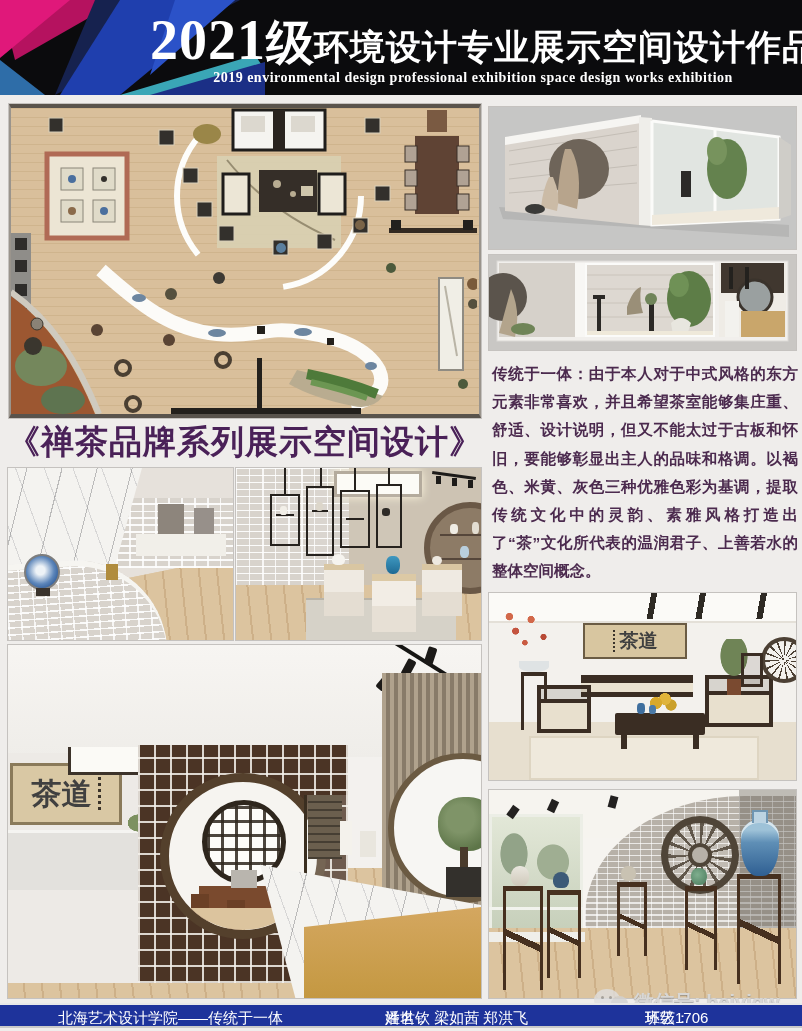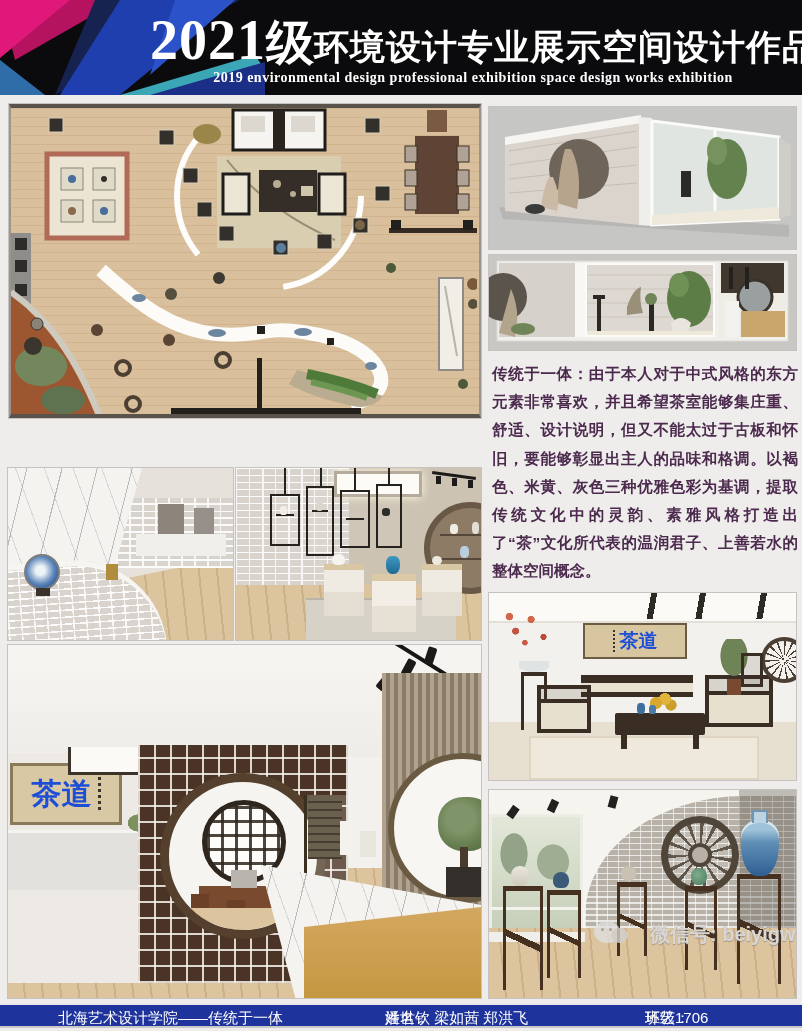--- a/index.html
+++ b/index.html
@@ -65,35 +65,35 @@
 
   
   .fig-gallery { left:489px; top:790px; width:307px; height:208px; background:#f6f4f0; }
   .brick-gray { background-color:#b7b1a8; background-image:
       repeating-linear-gradient(0deg, rgba(255,255,255,.7) 0 1.5px, rgba(0,0,0,0) 1.5px 6px),
       repeating-linear-gradient(90deg, rgba(255,255,255,.6) 0 1.5px, rgba(0,0,0,0) 1.5px 11px); }
   .stand { position:absolute; border-top:5px solid #46301f; border-left:3px solid #46301f; border-right:3px solid #46301f;
       background:linear-gradient(25deg, rgba(0,0,0,0) 47%, #46301f 47% 53%, rgba(0,0,0,0) 53%); }
 
   
-  .watermark { left:594px; top:912px; width:205px; height:44px; display:flex; align-items:center; gap:22px; }
+  .watermark { left:594px; top:980px; width:205px; height:44px; display:flex; align-items:center; gap:6px; }
   .wm-icon { position:relative; width:34px; height:30px; opacity:.8; }
   .wm-b1 { position:absolute; left:0; top:2px; width:26px; height:22px; background:#dfdfdf; border-radius:50% 50% 46% 50%; }
   .wm-b2 { position:absolute; left:17px; top:9px; width:17px; height:15px; background:#d2d2d2; border-radius:50%; }
   .wm-eye { position:absolute; width:3px; height:3px; background:#9a9a9a; border-radius:50%; }
   .wm-text { color:#d8d7d5; font-size:20px; font-weight:bold; text-shadow:0 1px 1px rgba(120,120,120,.6); white-space:nowrap; }
 
   
   .footer { left:0; top:1003px; width:802px; height:25px; background:#1e339b; color:#fff; font-size:15px; line-height:25px; border-top:2px solid #e8e8e8; border-bottom:2px solid #c9c9c9; }
   .footer span { position:absolute; white-space:nowrap; }
   .ft-school { left:58px; }
   .ft-names { left:385px; }
   .ft-class { left:645px; }
 
-  .calli { font-weight:bold; color:#1d4ed8; font-family:"DejaVu Serif", serif; }
+  .calli { font-weight:bold; color:#404040; font-family:"DejaVu Serif", serif; }
 </style>
 </head>
 <body>
 
 <div class="poster">
 
   <div class="abs header">
     <svg class="abs hdr-deco" viewBox="0 0 265 95">
       <polygon points="0,0 120,0 15,60" fill="#b5125f"></polygon>
       <polygon points="0,0 70,0 0,58" fill="#e0187a"></polygon>
@@ -292,20 +292,21 @@
       <circle cx="266" cy="42" r="17" fill="#9aa0a0" stroke="#3a332c" stroke-width="3"></circle>
       <rect x="252" y="56" width="44" height="26" fill="#c9a66b"></rect>
       <rect x="236" y="46" width="14" height="36" fill="#f3f2ee"></rect>
       <rect x="240" y="12" width="4" height="22" fill="#23211e"></rect>
         <rect x="256" y="12" width="4" height="22" fill="#23211e"></rect>
     </svg>
   </div>
 
   <p class="abs desc"><b>传统于一体：</b><span>由于本人对于中式风格的东方元素非常喜欢，并且希望茶室能够集庄重、舒适、设计说明，但又不能太过于古板和怀旧，要能够彰显出主人的品味和格调。以褐色、米黄、灰色三种优雅色彩为基调，提取传统文化中的灵韵、素雅风格打造出了“茶”文化所代表的温润君子、上善若水的整体空间概念。</span></p>
 
+  <div class="abs sec-title">《禅茶品牌系列展示空间设计》</div>
 
   <div class="abs fig fig-counter">
     <div class="abs wood-floor" style="left:0;bottom:0;width:100%;height:62%;clip-path:polygon(0 82%,30% 52%,100% 22%,100% 100%,0 100%);"></div>
     <div class="abs brick" style="left:108px;top:30px;width:117px;height:70px;"></div>
     <div class="abs" style="left:150px;top:36px;width:26px;height:34px;background:#8d857c;"></div>
     <div class="abs" style="left:186px;top:40px;width:20px;height:30px;background:#97908a;"></div>
     <div class="abs" style="left:128px;top:66px;width:90px;height:22px;background:#f1efe9;"></div>
     <div class="abs marble" style="left:0;top:0;width:134px;height:136px;clip-path:polygon(0 0,100% 0,72% 100%,0 100%);"></div>
     <div class="abs brick" style="left:-14px;bottom:-12px;width:170px;height:92px;border-radius:10px 150px 0 0;transform:rotate(-4deg);box-shadow:inset 0 6px 0 #f6f5f1;"></div>
     <div class="abs" style="left:16px;top:86px;width:36px;height:36px;border-radius:50%;background:radial-gradient(circle at 45% 45%, #eef3f7 18%, #5d86ba 55%, #2d5a98 80%);border:2px solid #7d7d7d;"></div>

